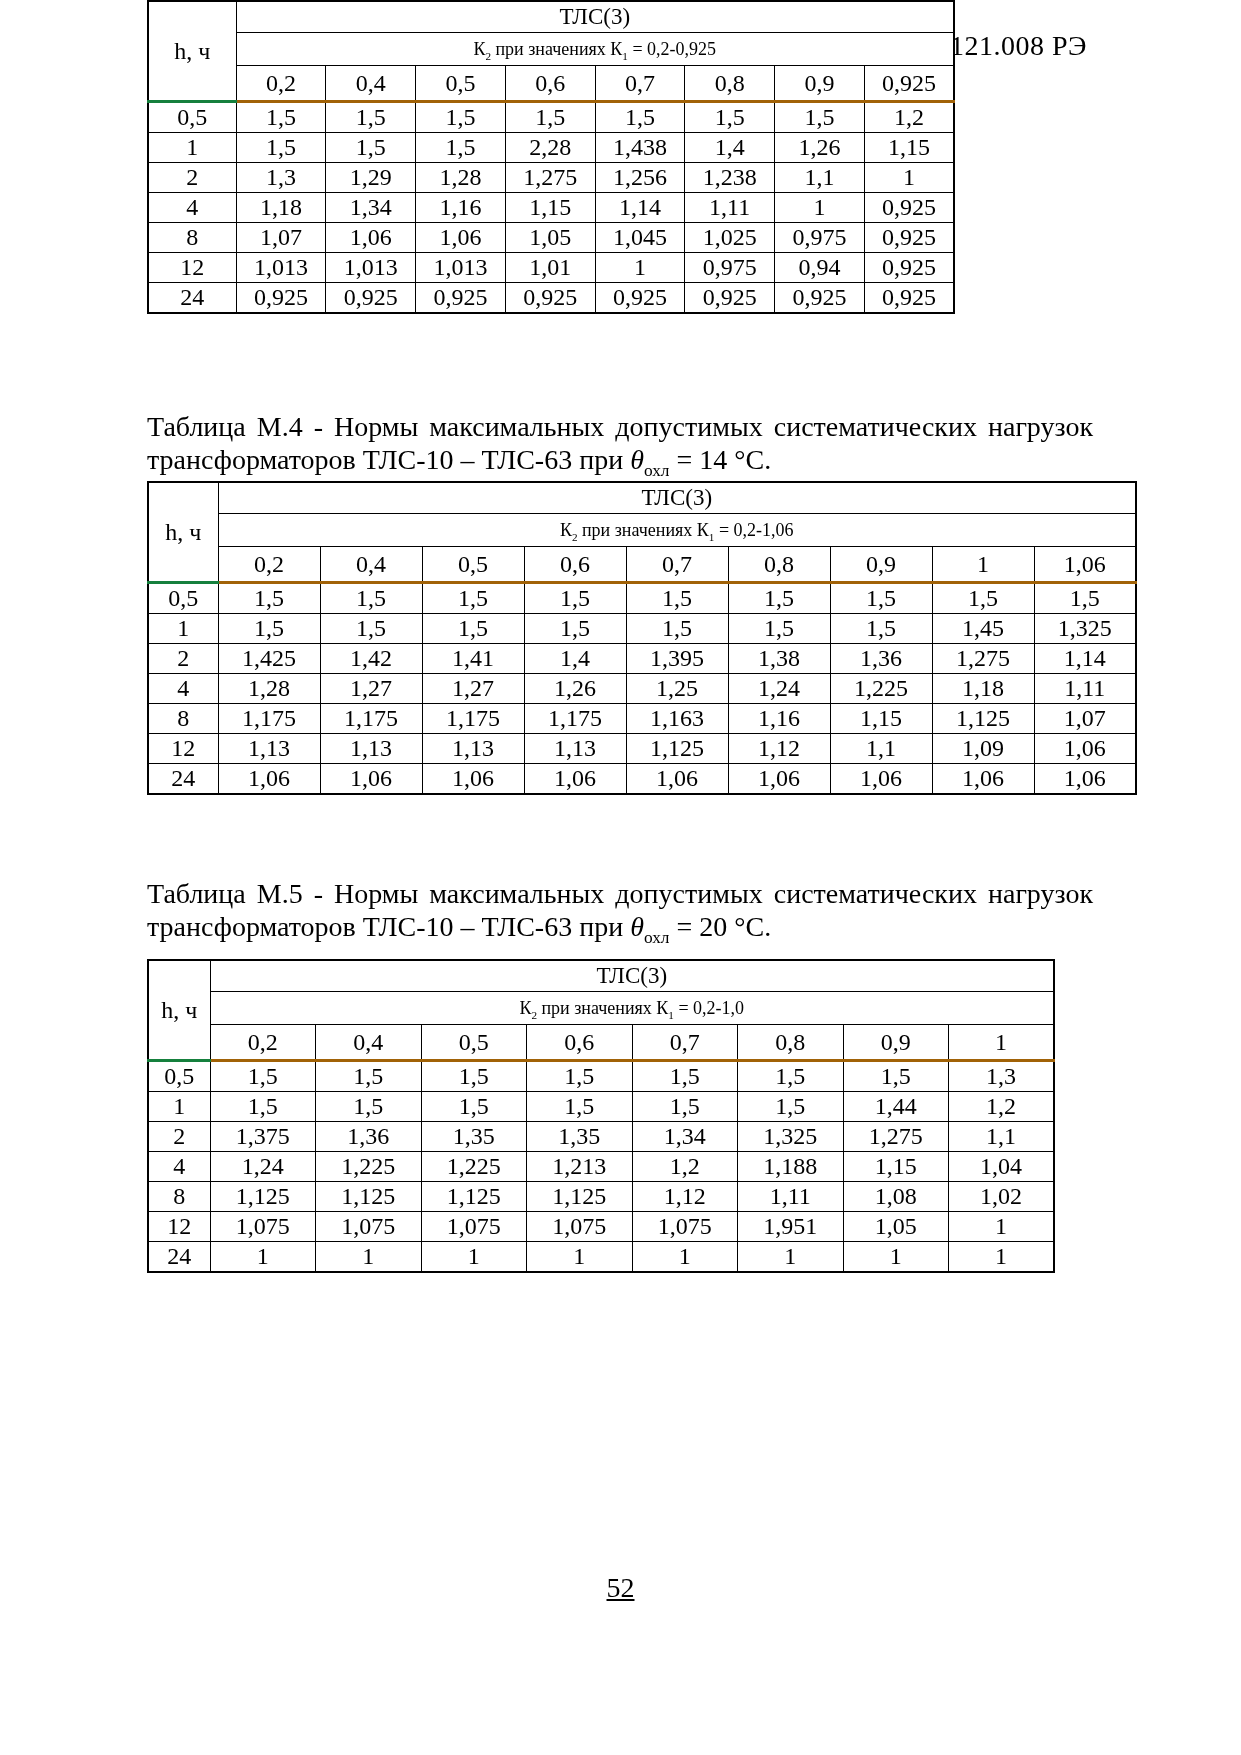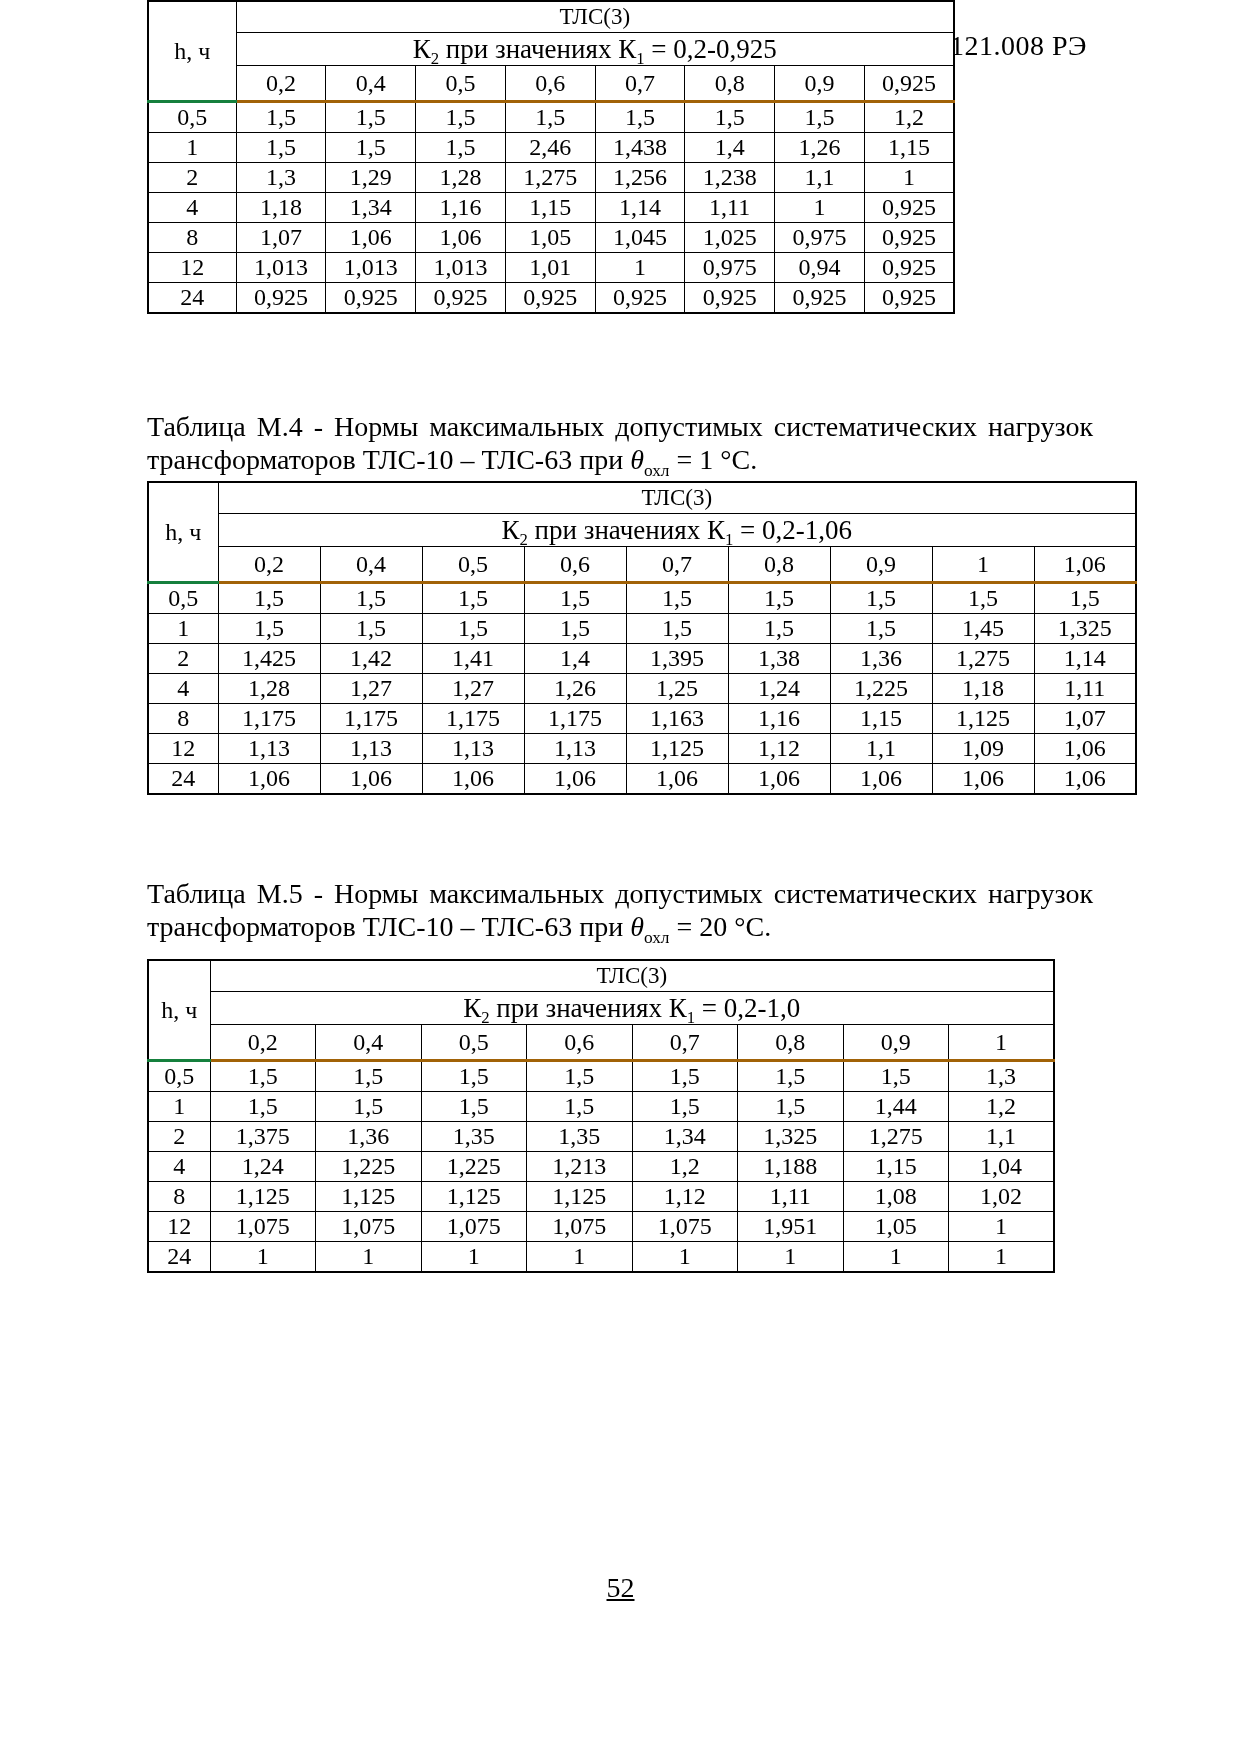--- a/index.html
+++ b/index.html
@@ -26,21 +26,21 @@
   table.t0{width:808px;}
   table.t1{width:990px;}
   table.t2{width:908px;}
   table.t0 col.first{width:88px;}
   table.t1 col.first{width:70px;}
   table.t2 col.first{width:62px;}
   .load-table th,.load-table td{
     border:1px solid #000;font-weight:normal;text-align:center;vertical-align:middle;padding:0;
   }
   tr.r-group th{height:30px;font-size:23px;}
-  tr.r-krow th{height:32px;font-size:27px;}
+  tr.r-krow th{height:32px;font-size:18px;}
   tr.r-cols th{height:34px;font-size:24px;border-bottom:3px solid #a16207;}
   .load-table th.h-cell{font-size:24px;border-bottom:3px solid #15803d;}
   .load-table tbody th,.load-table tbody td{height:29px;font-size:24px;}
   .page-number{
     position:absolute;top:1572px;left:0;width:100%;text-align:center;font-size:28px;text-decoration:underline;
   }
 </style>
 </head>
 <body>
 
@@ -89,21 +89,21 @@
           <td>1,5</td>
           <td>1,5</td>
           <td>1,5</td>
           <td>1,2</td>
         </tr>
         <tr>
           <th>1</th>
           <td>1,5</td>
           <td>1,5</td>
           <td>1,5</td>
-          <td>2,46</td>
+          <td>2,28</td>
           <td>1,438</td>
           <td>1,4</td>
           <td>1,26</td>
           <td>1,15</td>
         </tr>
         <tr>
           <th>2</th>
           <td>1,3</td>
           <td>1,29</td>
           <td>1,28</td>
@@ -153,21 +153,21 @@
           <td>0,925</td>
           <td>0,925</td>
           <td>0,925</td>
           <td>0,925</td>
           <td>0,925</td>
           <td>0,925</td>
         </tr>
       </tbody>
     </table>
 
-  <p class="caption cap-2"><span>Таблица М.4 - Нормы максимальных допустимых систематических нагрузок трансформаторов ТЛС-10 – ТЛС-63 при </span><span class="theta">θ</span><sub>охл</sub><span> = 1 °С.</span></p>
+  <p class="caption cap-2"><span>Таблица М.4 - Нормы максимальных допустимых систематических нагрузок трансформаторов ТЛС-10 – ТЛС-63 при </span><span class="theta">θ</span><sub>охл</sub><span> = 14 °С.</span></p>
   <table class="load-table t1">
       <colgroup>
         <col class="first">
         <col>
         <col>
         <col>
         <col>
         <col>
         <col>
         <col>

